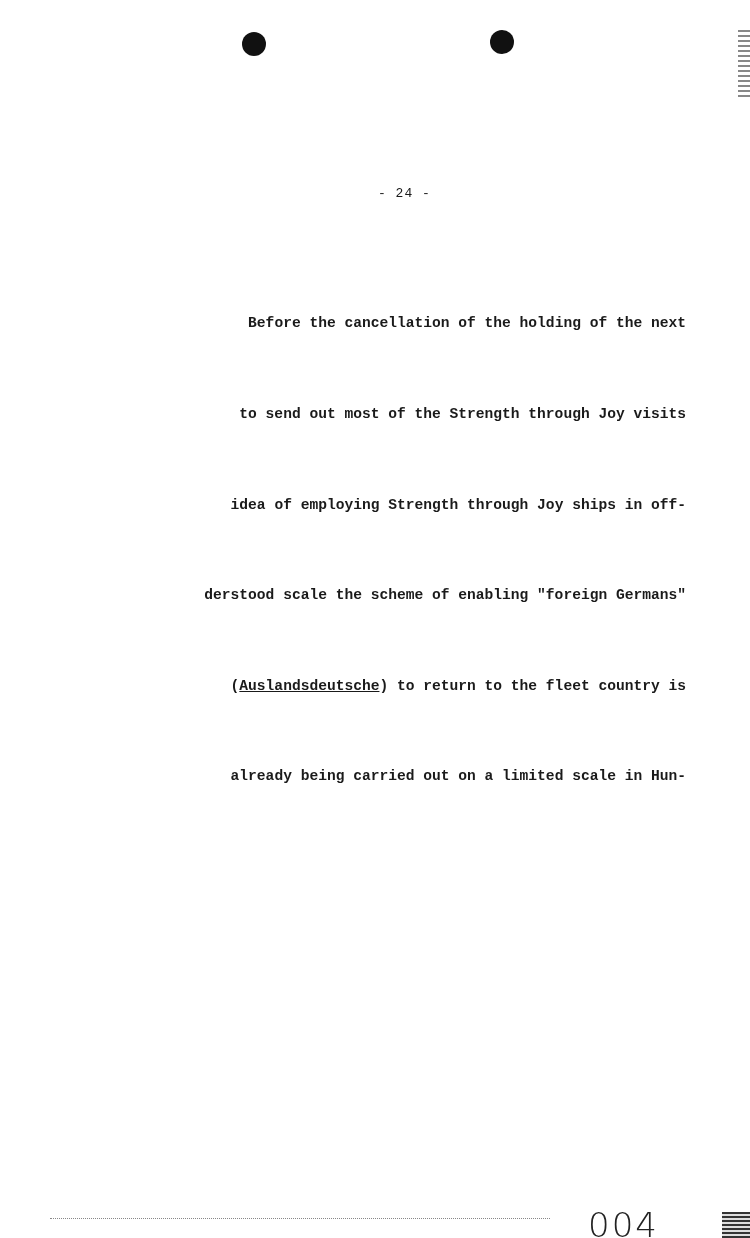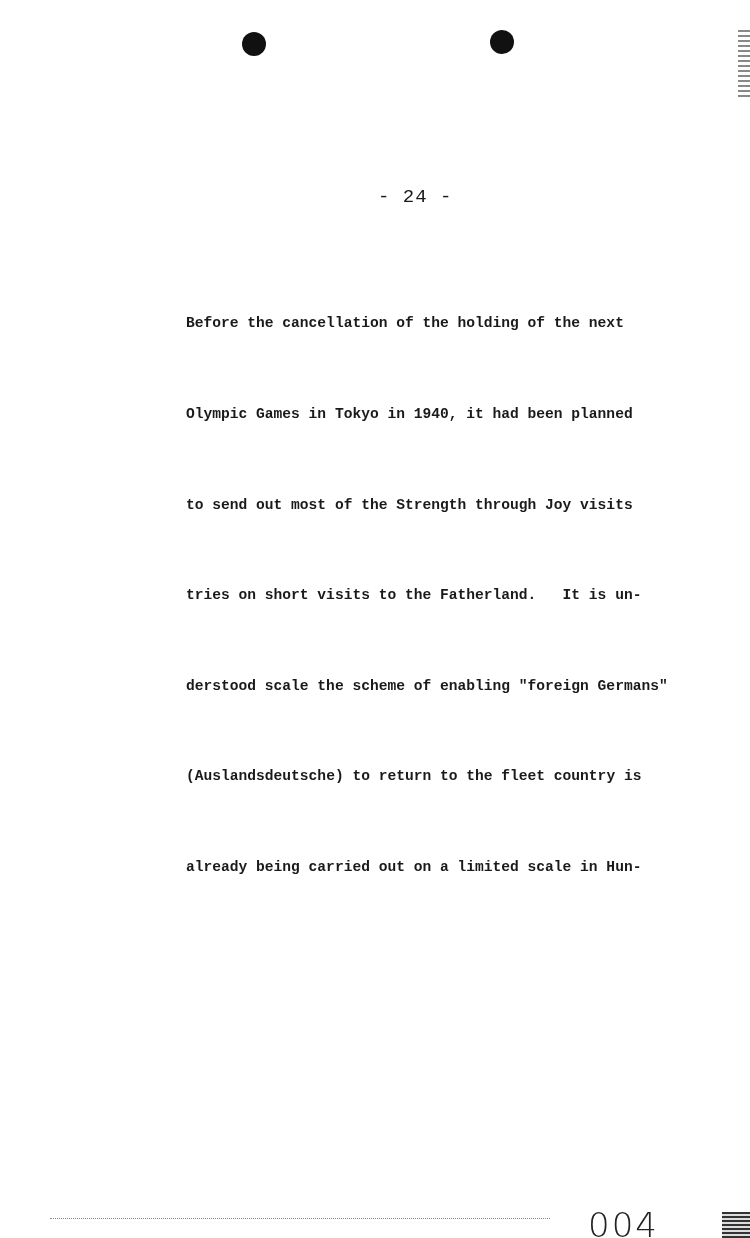--- a/index.html
+++ b/index.html
@@ -4,43 +4,42 @@
   <style>
     html, body { margin: 0; padding: 0; }
     body {
       width: 750px; height: 1238px; background: #ffffff; position: relative; overflow: hidden;
       font-family: "Liberation Mono", "DejaVu Sans Mono", monospace;
       color: #1a1a1a;
     }
     .punch-hole { position: absolute; width: 24px; height: 24px; border-radius: 50%; background: #111; }
     .edge-mark { position: absolute; right: 0; top: 30px; width: 12px; height: 70px;
       background: repeating-linear-gradient(180deg, #555 0 2px, #fff 2px 5px); opacity: 0.7; }
-    .page-number { position: absolute; top: 186px; left: 378px; font-size: 19px; letter-spacing: 1px; }
+    .page-number { position: absolute; top: 186px; left: 378px; font-size: 13px; letter-spacing: 1px; }
     .body-text { position: absolute; left: 186px; top: 248px; width: 500px; font-size: 14.6px; line-height: 30.2px; white-space: pre; font-weight: bold; }
-    .body-text .line { display: block; height: 30.2px; }
-    .u { }
+    .body-text .line { display: block; height: 30.2px; text-align: right; }
+    .u { text-decoration: underline; }
     .bottom-rule { position: absolute; left: 50px; top: 1218px; width: 500px; border-top: 1px dotted #888; }
     .stamp { position: absolute; left: 588px; top: 1205px; font-family: "DejaVu Sans", sans-serif; font-size: 34px; font-weight: 300; color: #222; letter-spacing: 2px; }
     .corner-mark { position: absolute; left: 722px; top: 1212px; width: 28px; height: 26px;
       background: repeating-linear-gradient(180deg, #333 0 2px, #ddd 2px 4px); }
   </style>
 </head>
 <body>
 
 <div class="punch-hole" style="left:242px;top:32px;"></div>
 <div class="punch-hole" style="left:490px;top:30px;"></div>
 <div class="edge-mark"></div>
 
 <div class="page-number">- 24 -</div>
 
 <div class="body-text">
   <span class="line">Before the cancellation of the holding of the next</span>
-  <span class="line">Olympic Games in Tokyo in 1940, it had been planned</span>
   <span class="line">to send out most of the Strength through Joy visits</span>
-  <span class="line">tries on short visits to the Fatherland.   It is un-</span>
+  <span class="line">idea of employing Strength through Joy ships in off-</span>
   <span class="line">derstood scale the scheme of enabling "foreign Germans"</span>
   <span class="line"><span>(</span><span class="u">Auslandsdeutsche</span><span>) to return to the fleet country is</span></span>
   <span class="line">already being carried out on a limited scale in Hun-</span>
   
   
 </div>
 
 <div class="bottom-rule"></div>
 <div class="stamp">004</div>
 <div class="corner-mark"></div>

